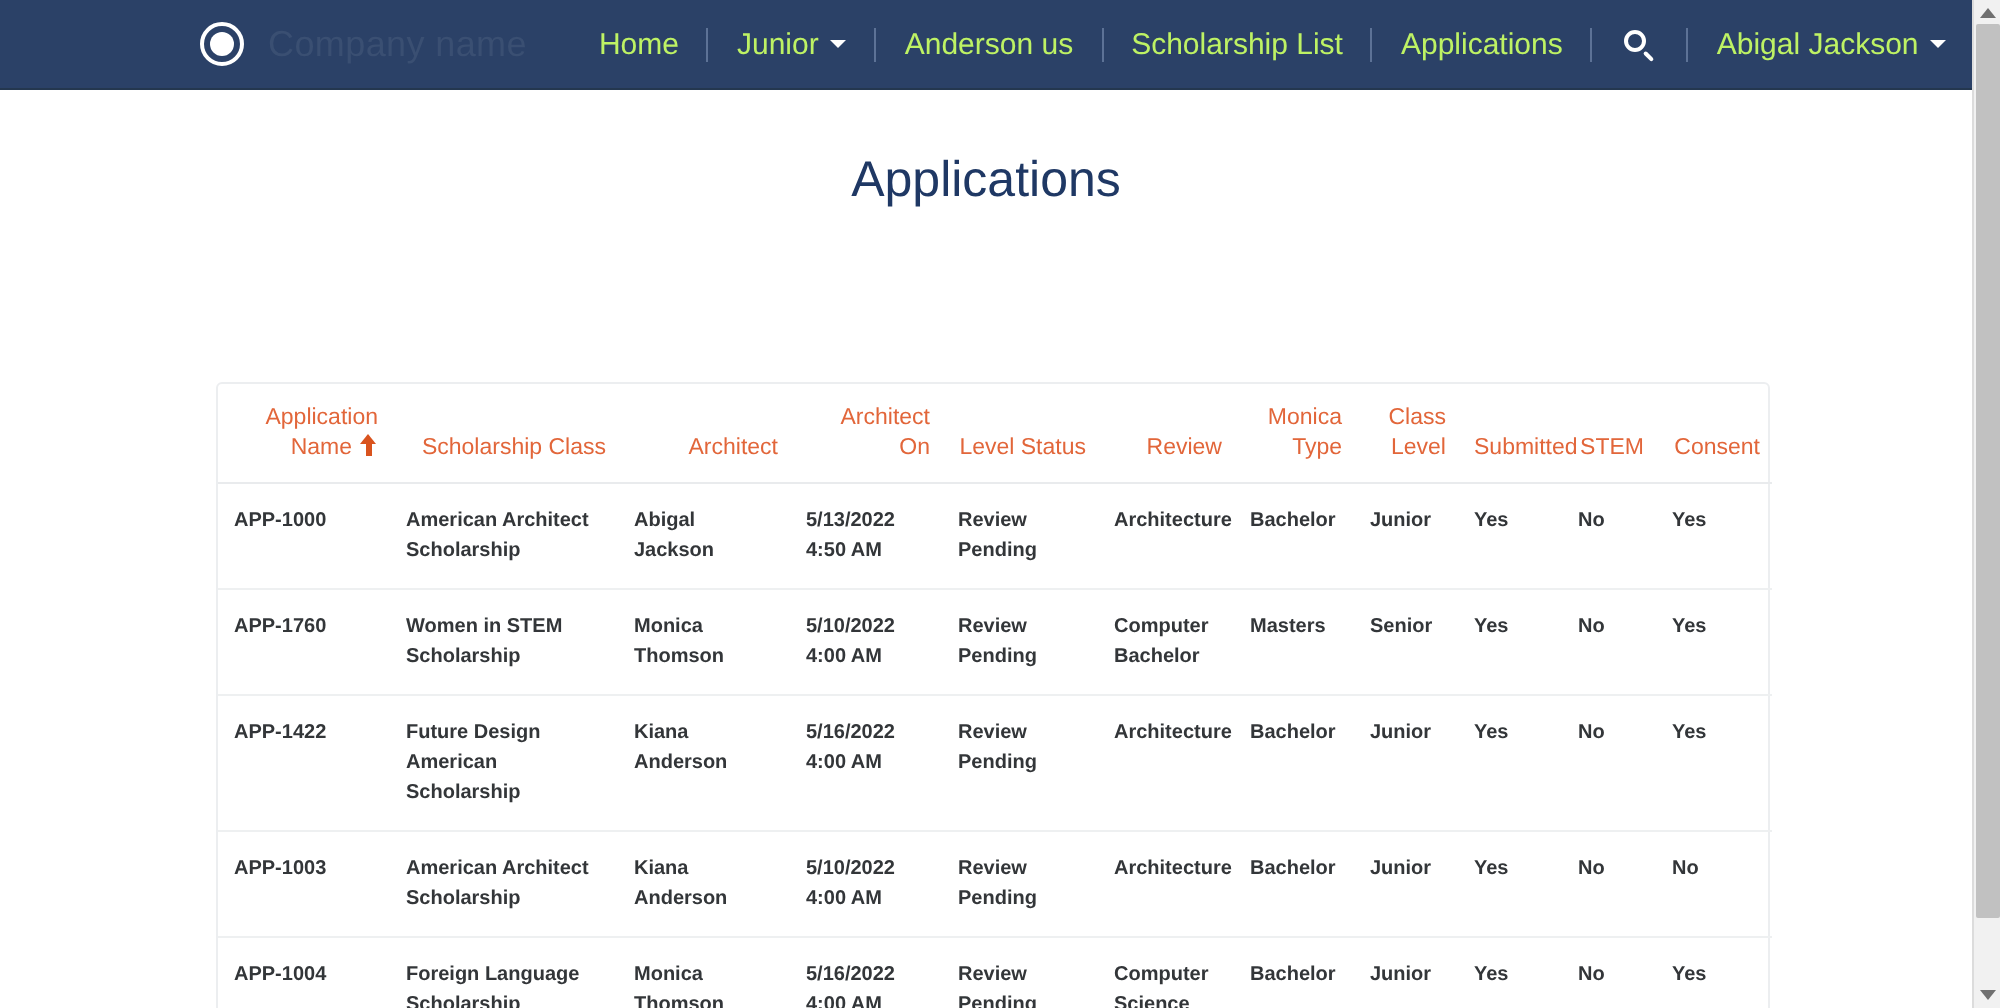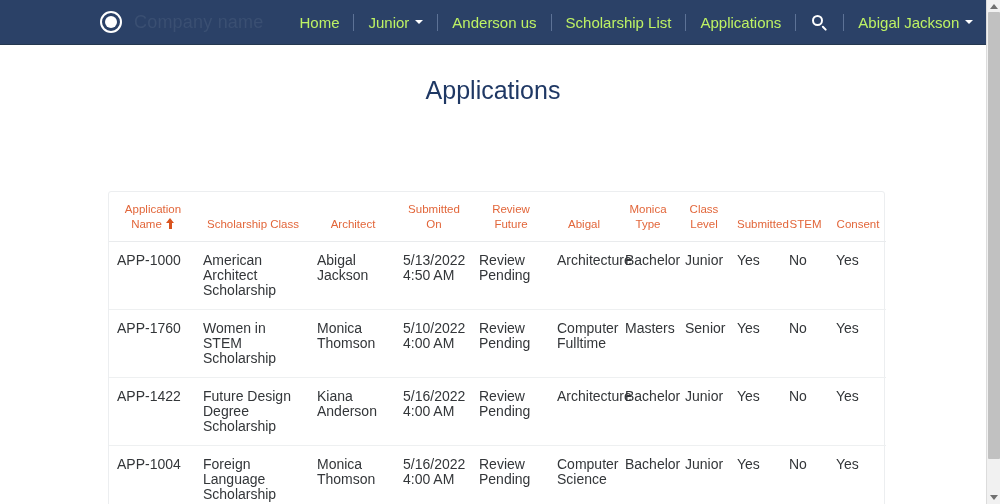--- a/index.html
+++ b/index.html
@@ -140,30 +140,30 @@
   }
   table.data-table {
     width: 100%;
     border-collapse: collapse;
     table-layout: fixed;
   }
   table.data-table th {
     color: #e2663a;
     font-size: 11.5px;
     font-weight: 400;
-    text-align: center;
+    text-align: right;
     vertical-align: bottom;
     padding: 10px 6px 9px 8px;
     border-bottom: 1px solid #e9ebed;
     line-height: 15px;
   }
   table.data-table td {
     color: #333639;
-    font-size: 14px;
-    font-weight: 400;
+    font-size: 10px;
+    font-weight: 700;
     text-align: left;
     vertical-align: top;
     padding: 11px 6px 11px 8px;
     border-bottom: 1px solid #eef0f1;
     line-height: 15px;
   }
   table.data-table tbody tr:last-child td {
     border-bottom: none;
     padding-bottom: 33px;
   }
@@ -310,23 +310,23 @@
           <col class="c-cls">
         <col class="c-ful">
           <col class="c-stm">
           <col class="c-con">
       </colgroup>
       <thead>
         <tr>
           <th><span>Application Name</span><span class="sort-arrow"><span class="head"></span><span class="shaft"></span></span></th>
           <th>Scholarship Class</th>
           <th>Architect</th>
-          <th>Submitted On</th>
-          <th>Review Future</th>
-          <th>Abigal</th>
+          <th>Architect On</th>
+          <th>Level Status</th>
+          <th>Review</th>
           <th>Monica Type</th>
           <th>Class Level</th>
           <th>Submitted</th>
           <th>STEM</th>
           <th>Consent</th>
         </tr>
       </thead>
       <tbody>
         <tr>
           <td>APP-1000</td>
@@ -340,39 +340,52 @@
           <td>Yes</td>
           <td>No</td>
           <td>Yes</td>
         </tr>
         <tr>
           <td>APP-1760</td>
           <td>Women in STEM Scholarship</td>
           <td>Monica Thomson</td>
           <td>5/10/2022 4:00 AM</td>
           <td>Review Pending</td>
-          <td>Computer Fulltime</td>
+          <td>Computer Bachelor</td>
           <td>Masters</td>
           <td>Senior</td>
           <td>Yes</td>
           <td>No</td>
           <td>Yes</td>
         </tr>
         <tr>
           <td>APP-1422</td>
-          <td>Future Design Degree Scholarship</td>
+          <td>Future Design American Scholarship</td>
           <td>Kiana Anderson</td>
           <td>5/16/2022 4:00 AM</td>
           <td>Review Pending</td>
           <td>Architecture</td>
           <td>Bachelor</td>
           <td>Junior</td>
           <td>Yes</td>
           <td>No</td>
           <td>Yes</td>
+        </tr>
+        <tr>
+          <td>APP-1003</td>
+          <td>American Architect Scholarship</td>
+          <td>Kiana Anderson</td>
+          <td>5/10/2022 4:00 AM</td>
+          <td>Review Pending</td>
+          <td>Architecture</td>
+          <td>Bachelor</td>
+          <td>Junior</td>
+          <td>Yes</td>
+          <td>No</td>
+          <td>No</td>
         </tr>
         <tr>
           <td>APP-1004</td>
           <td>Foreign Language Scholarship</td>
           <td>Monica Thomson</td>
           <td>5/16/2022 4:00 AM</td>
           <td>Review Pending</td>
           <td>Computer Science</td>
           <td>Bachelor</td>
           <td>Junior</td>

